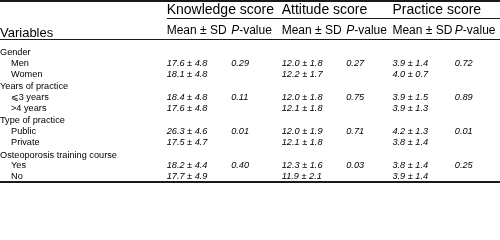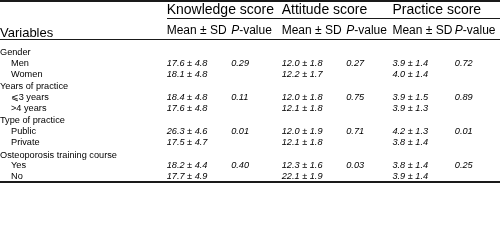--- a/index.html
+++ b/index.html
@@ -192,21 +192,21 @@
           <td class="num">0.27</td>
           <td class="num">3.9 ± 1.4</td>
           <td class="num">0.72</td>
         </tr>
         <tr class="datarow">
           <td class="indent">Women</td>
           <td class="num">18.1 ± 4.8</td>
           <td class="num"></td>
           <td class="num">12.2 ± 1.7</td>
           <td class="num"></td>
-          <td class="num">4.0 ± 1.4</td>
+          <td class="num">4.0 ± 0.7</td>
           <td class="num"></td>
         </tr>
         <tr class="grouprow">
           <td>Years of practice</td>
           <td></td>
           <td></td>
           <td></td>
           <td></td>
           <td></td>
           <td></td>
@@ -271,21 +271,21 @@
           <td class="num">0.40</td>
           <td class="num">12.3 ± 1.6</td>
           <td class="num">0.03</td>
           <td class="num">3.8 ± 1.4</td>
           <td class="num">0.25</td>
         </tr>
         <tr class="datarow">
           <td class="indent">No</td>
           <td class="num">17.7 ± 4.9</td>
           <td class="num"></td>
-          <td class="num">22.1 ± 1.9</td>
+          <td class="num">11.9 ± 2.1</td>
           <td class="num"></td>
           <td class="num">3.9 ± 1.4</td>
           <td class="num"></td>
         </tr>
       </tbody>
 
     <tbody>
         <tr class="rule-bottom">
       <td colspan="7"></td>
     </tr>

